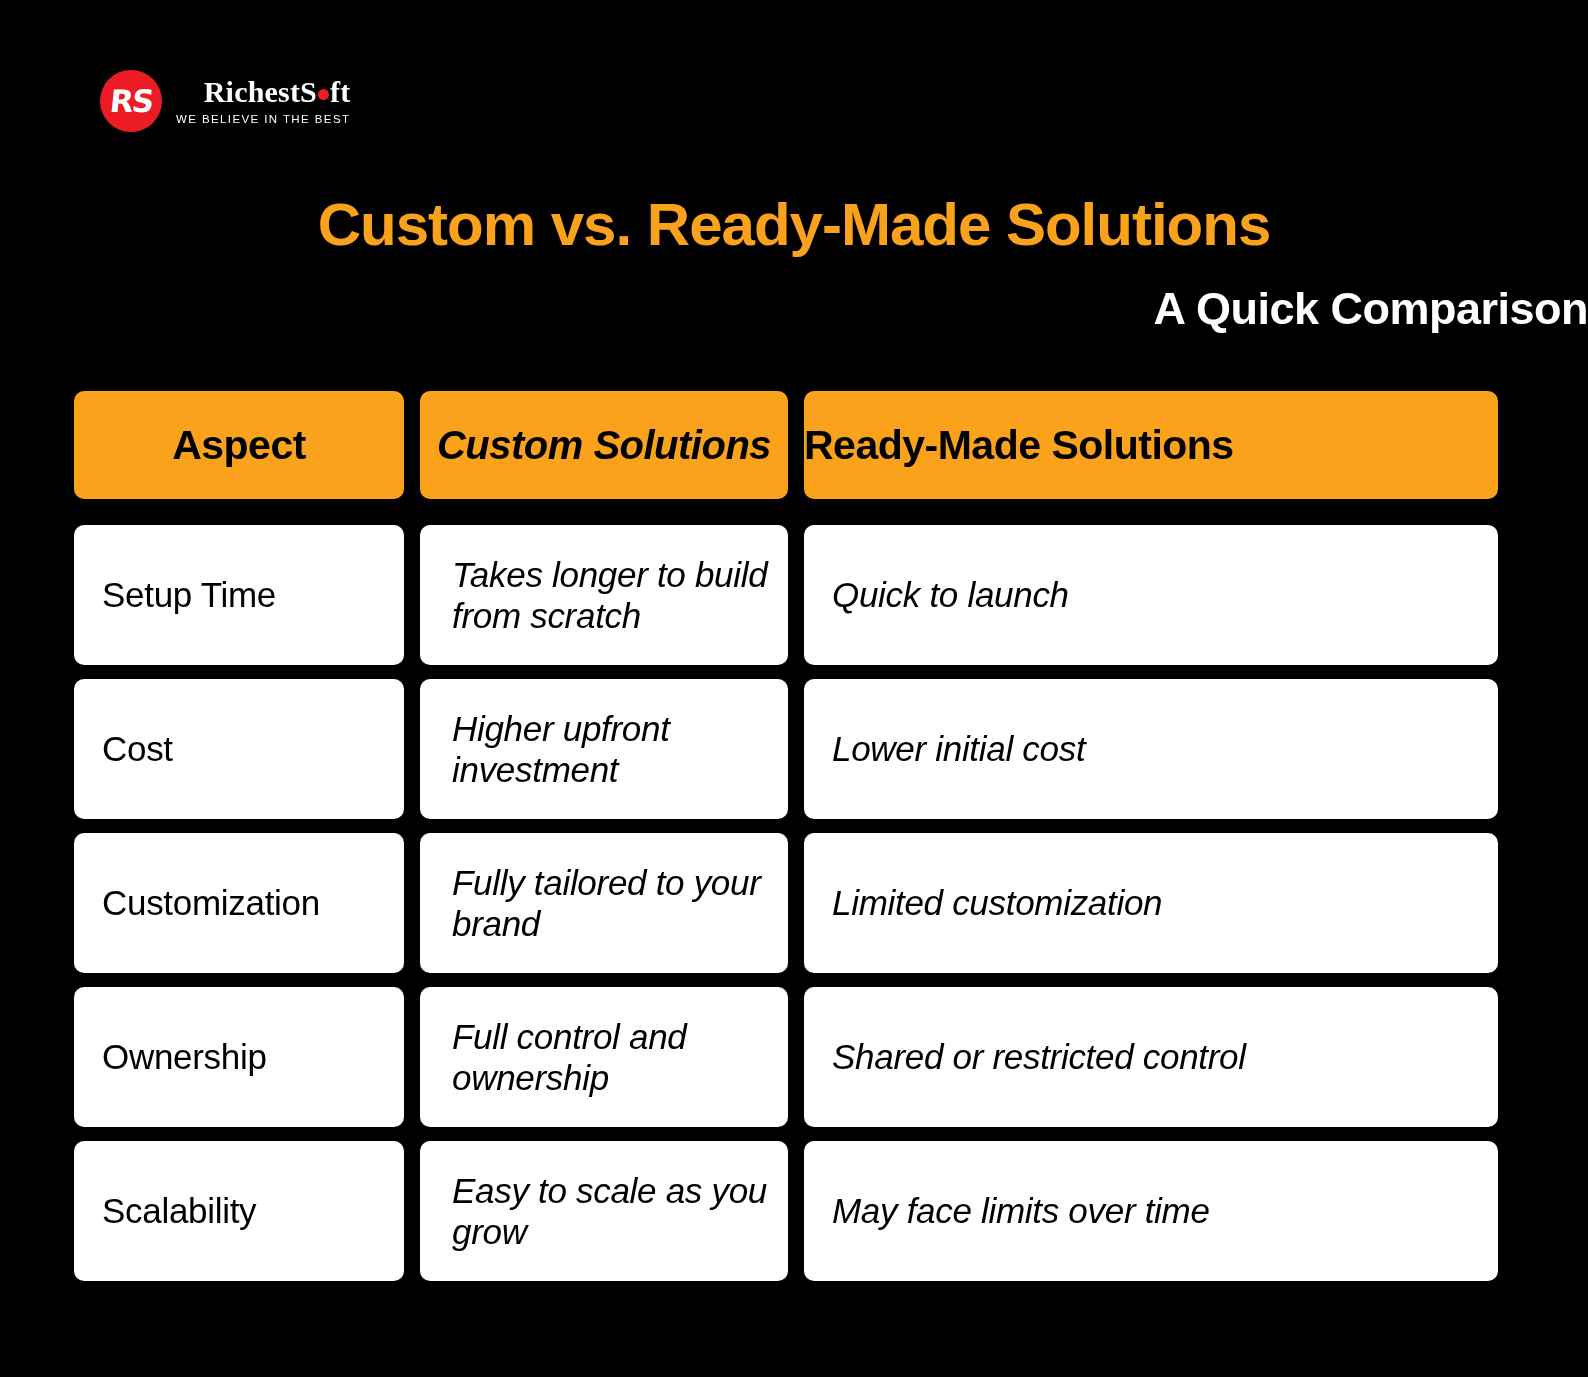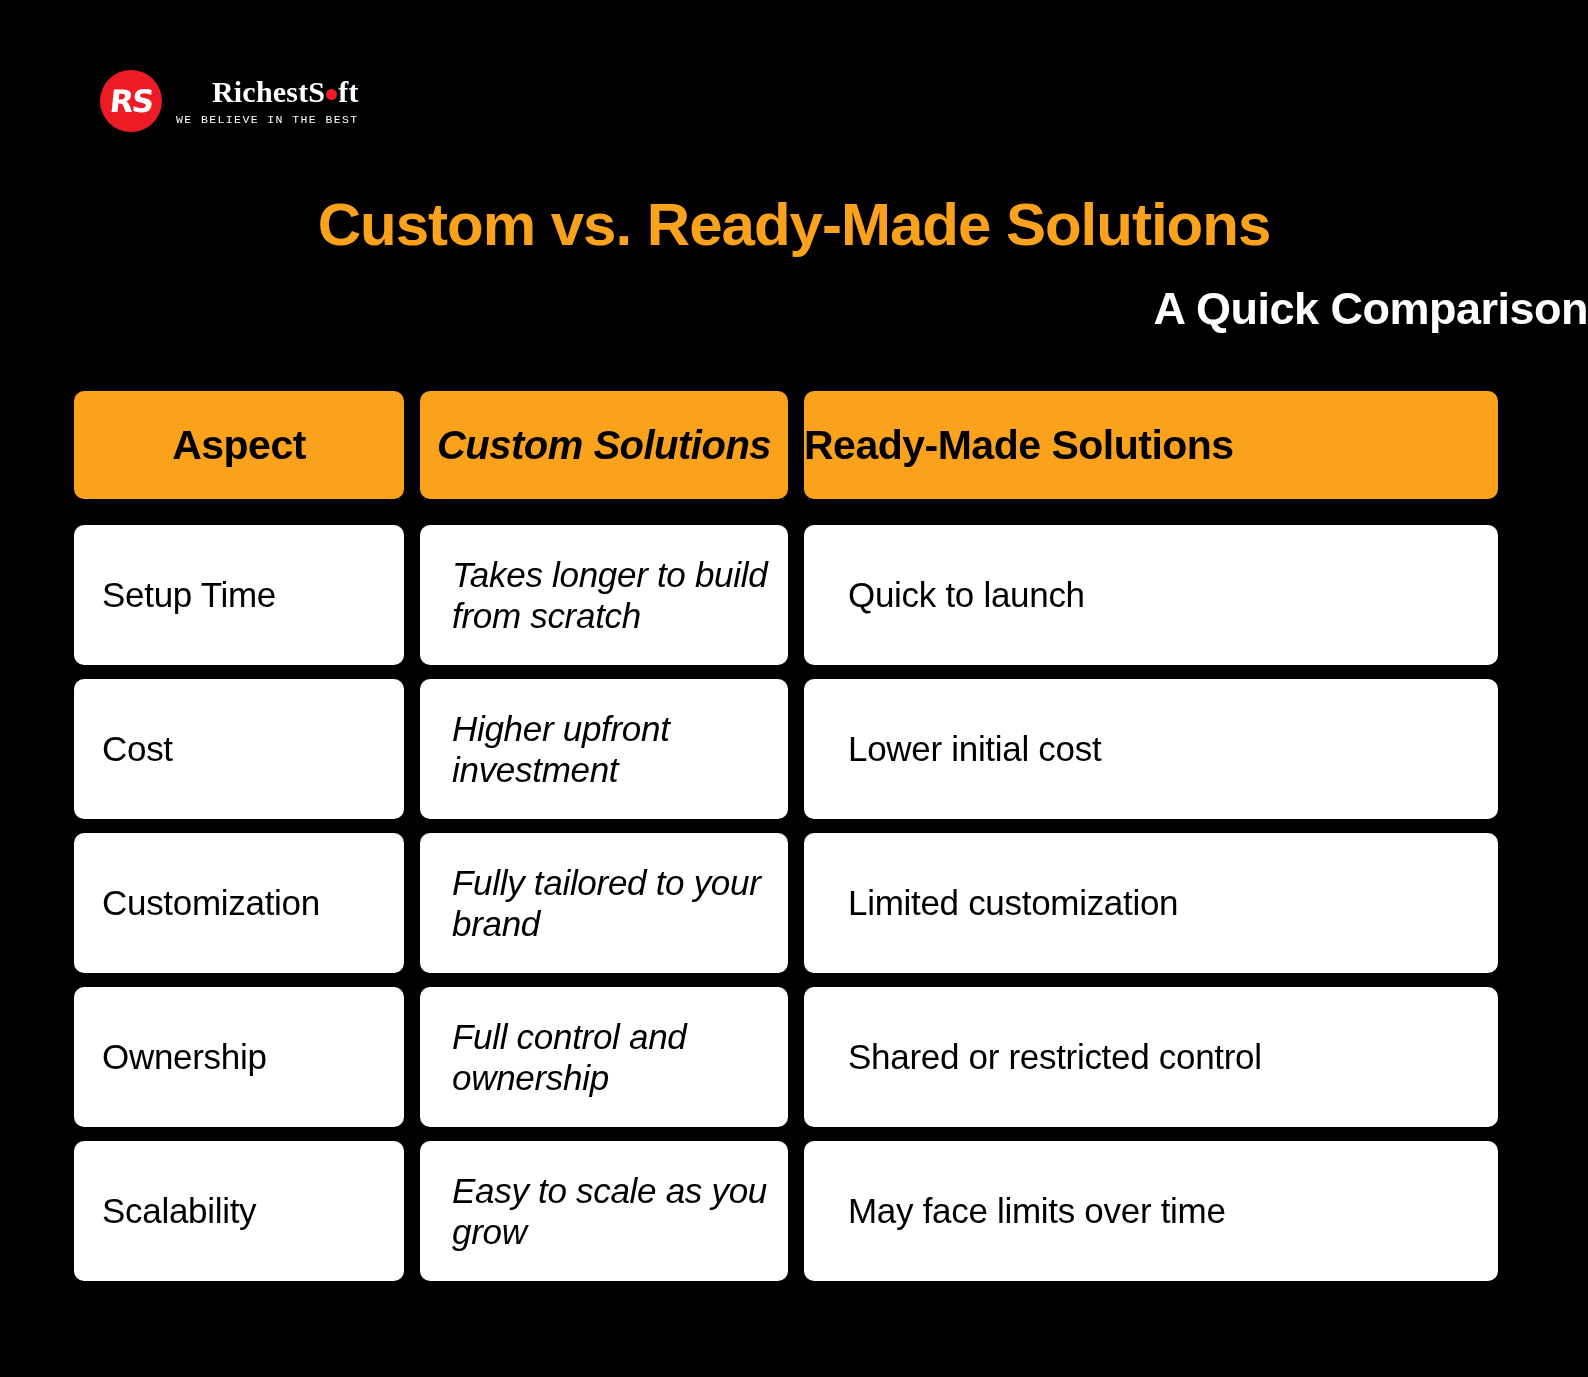--- a/index.html
+++ b/index.html
@@ -65,21 +65,21 @@
     border-radius: 50%;
     background: #ED1C24;
     margin: 0 1px 0 1px;
     vertical-align: 2px;
   }
   .logo-tag {
     font-size: 11.5px;
     letter-spacing: 1.4px;
     color: #ffffff;
     margin-top: 7px;
-    font-family: Liberation Mono, monospace;
+    font-family: Liberation Sans, sans-serif;
   }
 
   
   .title {
     position: absolute;
     top: 190px;
     left: 0;
     width: 100%;
     text-align: center;
     font-size: 60px;
@@ -138,21 +138,21 @@
     background: #ffffff;
     color: #000000;
     min-height: 140px;
     padding: 10px 18px;
     font-size: 35px;
     line-height: 1.18;
     letter-spacing: -0.3px;
   }
   .body-row .c1 { padding-left: 28px; }
   .body-row .c2 { padding-left: 32px; }
-  .body-row .c3 { padding-left: 44px; }
+  .body-row .c3 { padding-left: 28px; font-style: italic; }
 </style>
 </head>
 <body>
 
 <div class="logo-wrap">
   <div class="logo-mark">
     <span class="rs">RS</span>
   </div>
   <div class="logo-text">
     <div class="logo-name"><span>RichestS</span><span class="dot"></span><span>ft</span></div>

